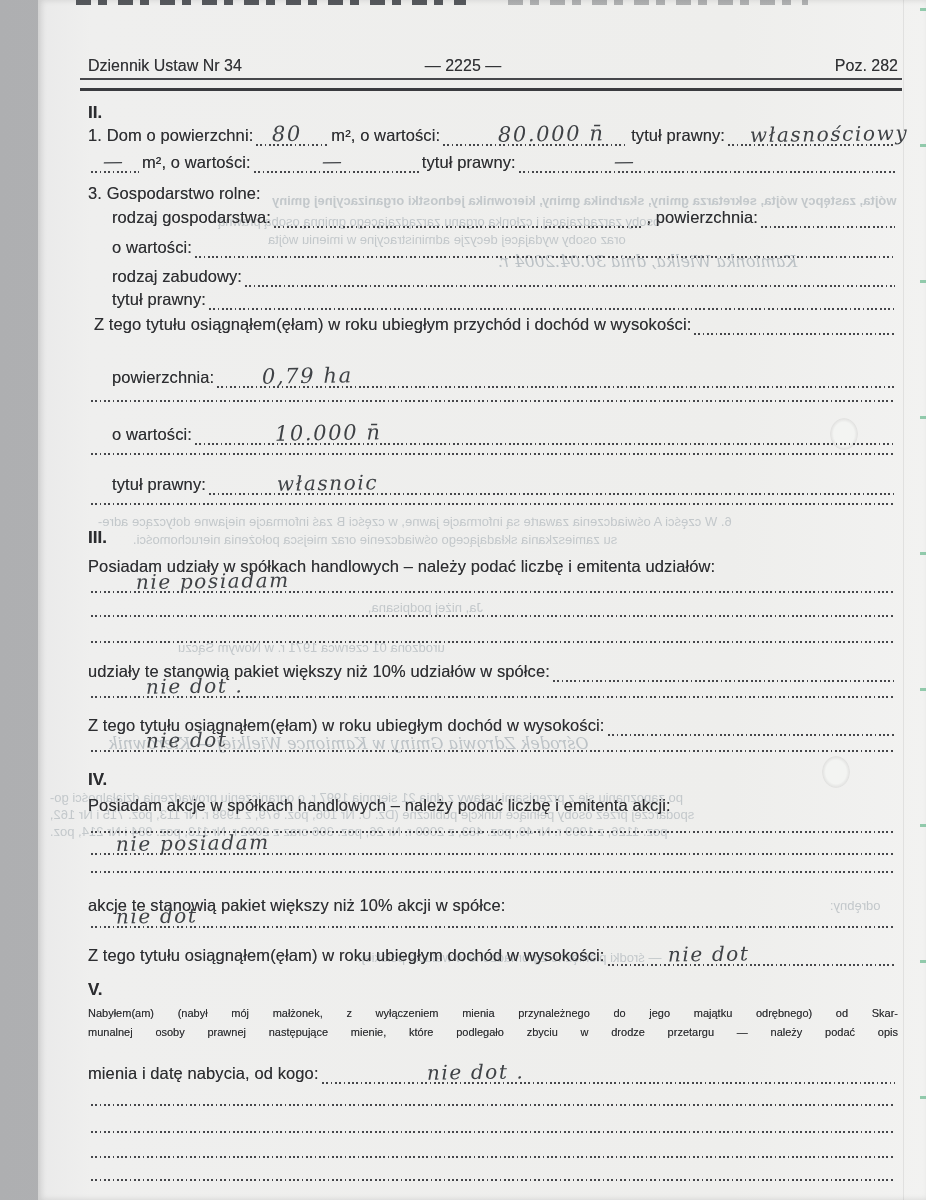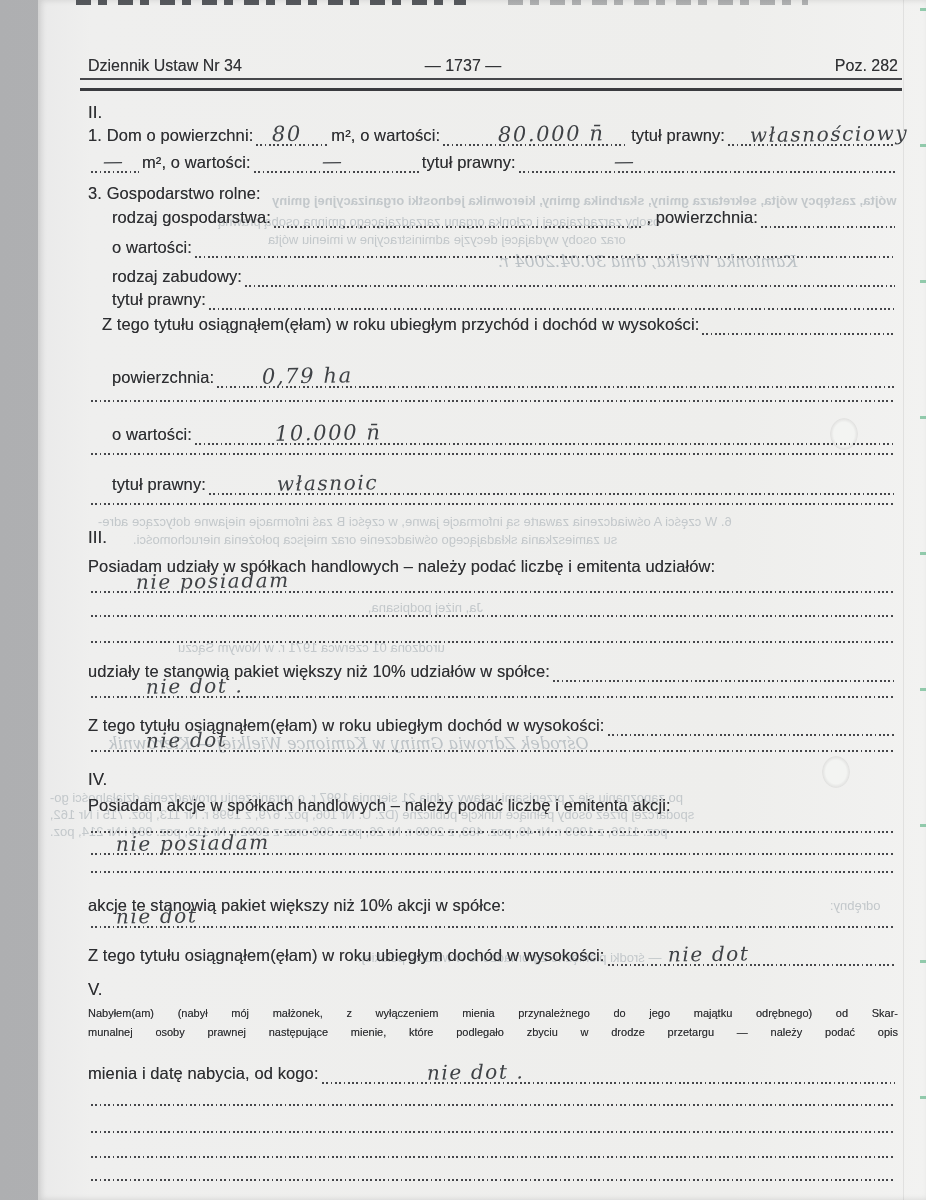--- a/index.html
+++ b/index.html
@@ -17,21 +17,21 @@
   .row{display:flex;align-items:flex-end;height:22px;color:#2d2e31;font-size:16.5px;
        line-height:22px;letter-spacing:.1px;text-shadow:0 0 .6px rgba(45,46,49,.55);}
   .lbl{white-space:nowrap;}
   .dl{position:relative;flex:1 1 auto;height:22px;margin:0 3px;
       background:repeating-linear-gradient(90deg,#45464a 0 1.7px,transparent 1.7px 4.3px) left bottom/100% 2.1px no-repeat;}
   .dl.fix{flex:none;}
   .hw{position:absolute;bottom:1px;white-space:nowrap;
       font-family:"DejaVu Serif",serif;font-style:italic;font-size:20px;letter-spacing:1.6px;
       color:#3f4246;transform:rotate(-.8deg);text-shadow:none;}
   .hw.big{font-size:21px;}
-  .sec{font-weight:normal;font-size:17px;color:#2b2c2f;text-shadow:0 0 .6px rgba(45,46,49,.5);height:20px;}
+  .sec{font-weight:bold;font-size:17px;color:#2b2c2f;text-shadow:0 0 .6px rgba(45,46,49,.5);height:20px;}
   .hdr{display:flex;height:20px;font-size:16px;color:#303134;text-shadow:0 0 .5px rgba(45,46,49,.5);}
   .h-center{position:absolute;left:0;right:60px;text-align:center;}
   .h-right{margin-left:auto;}
   .rule{position:absolute;left:42px;right:24px;}
   .r1{top:78px;height:2px;background:#46474b;}
   .r2{top:88px;height:3px;background:#3a3b3f;}
   .para{position:absolute;left:50px;right:28px;font-size:11px;line-height:18.6px;color:#2d2e31;
         text-shadow:0 0 .6px rgba(45,46,49,.55);}
   .pline{text-align:justify;text-align-last:justify;}
   .bt{position:absolute;transform:scaleX(-1);color:#c3c8cb;font-size:13px;white-space:nowrap;filter:blur(.5px);}
@@ -75,21 +75,21 @@
   <span class="bt" style="top:640px;left:140px;">urodzona 01 czerwca 1971 r. w Nowym Sączu</span>
   <span class="bt hwb" style="top:734px;left:70px;">Ośrodek Zdrowia Gminy w Kamionce Wielkiej — Kierownik</span>
   <span class="bt" style="top:790px;left:12px;">po zapoznaniu się z przepisami ustawy z dnia 21 sierpnia 1997 r. o ograniczeniu prowadzenia działalności go-</span>
   <span class="bt" style="top:807px;left:12px;">spodarczej przez osoby pełniące funkcje publiczne (Dz. U. Nr 106, poz. 679, z 1998 r. Nr 113, poz. 715 i Nr 162,</span>
   <span class="bt" style="top:824px;left:12px;">poz. 1126, z 1999 r. Nr 49, poz. 483, z 2000 r. Nr 26, poz. 306 oraz z 2002 r. Nr 113, poz. 984 i Nr 214, poz.</span>
   <span class="bt" style="top:898px;right:45px;">odrębny:</span>
   <span class="bt" style="top:950px;left:320px;">— środki pieniężne zgromadzone w walucie polskiej:</span>
 
   <div class="abs hdr" style="top:57px">
     <span>Dziennik Ustaw Nr 34</span>
-    <span class="h-center">— 1737 —</span>
+    <span class="h-center">— 2225 —</span>
     <span class="h-right">Poz. 282</span>
   </div>
   <div class="rule r1"></div>
   <div class="rule r2"></div>
 
   <div class="abs sec" style="top:103px">II.</div>
 
   <div class="abs row" style="top:124px">
     <span class="lbl">1. Dom o powierzchni:</span>
     <span class="dl fix" style="width:72px">
@@ -133,21 +133,21 @@
     <span class="dl"></span>
   </div>
   <div class="abs row" style="top:265px;left:74px">
     <span class="lbl">rodzaj zabudowy:</span>
     <span class="dl"></span>
   </div>
   <div class="abs row" style="top:288px;left:74px">
     <span class="lbl">tytuł prawny:</span>
     <span class="dl"></span>
   </div>
-  <div class="abs row" style="top:313px;left:64px">
+  <div class="abs row" style="top:313px;left:56px">
     <span class="lbl">Z tego tytułu osiągnąłem(ęłam) w roku ubiegłym przychód i dochód w wysokości:</span>
     <span class="dl"></span>
   </div>
 
   <div class="abs row" style="top:366px;left:74px">
     <span class="lbl">powierzchnia:</span>
     <span class="dl">
       <span class="hw big" style="left:45px">0,79 ha</span>
     </span>
   </div>

